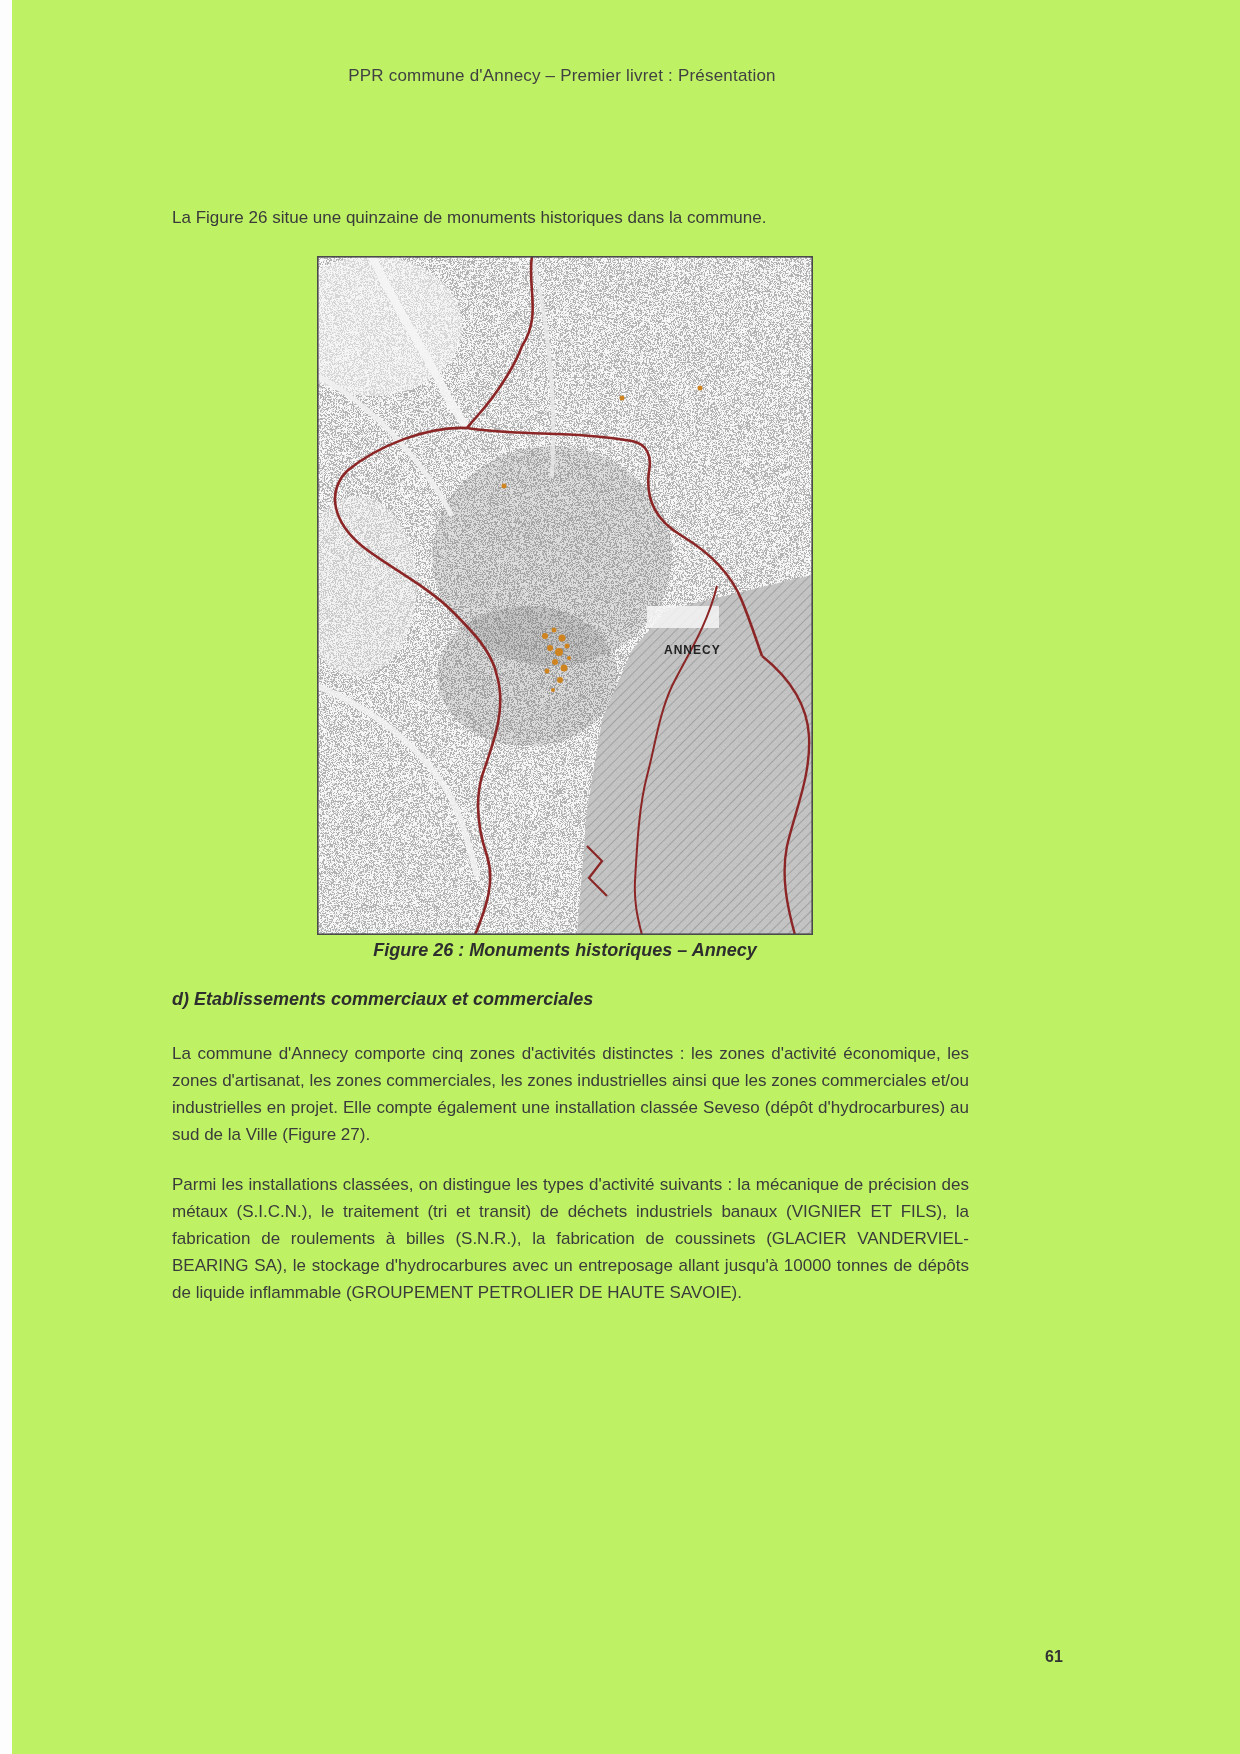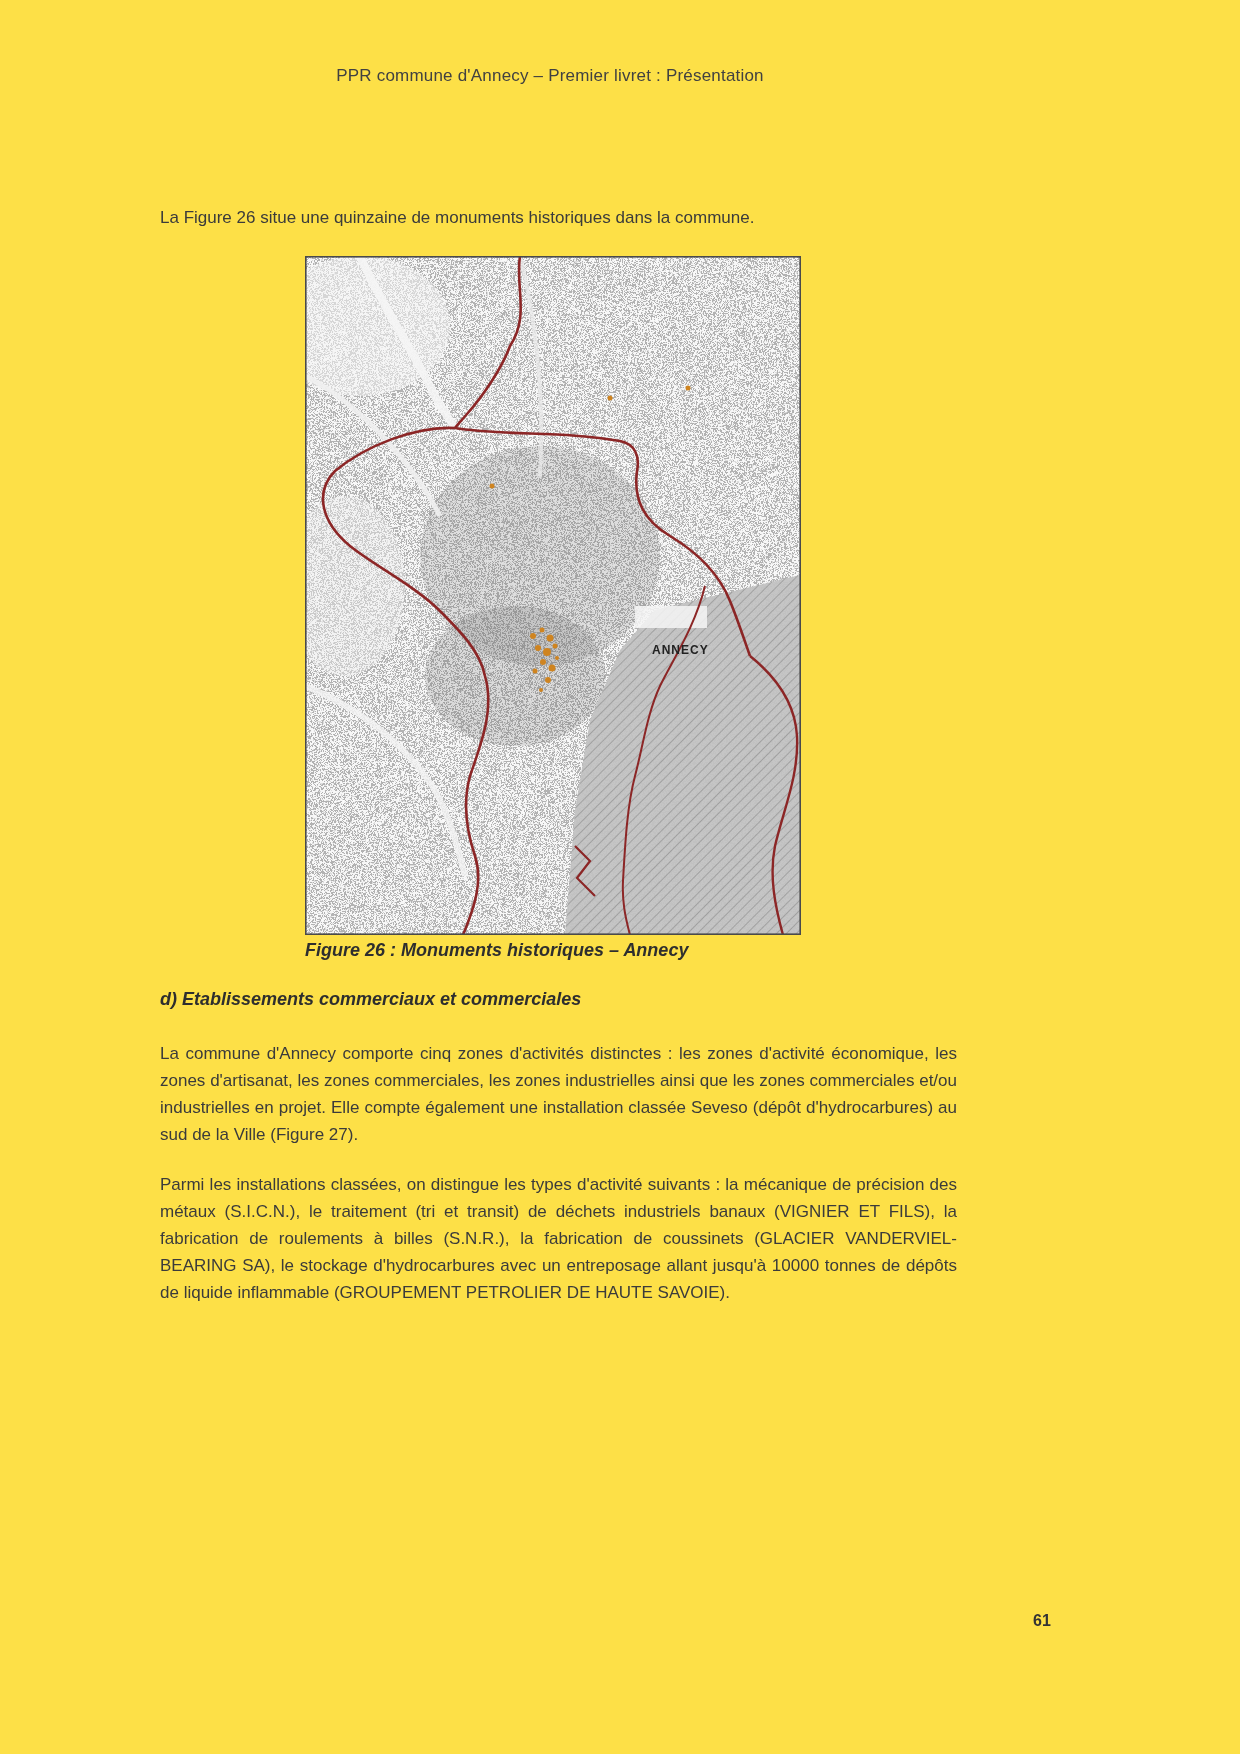--- a/index.html
+++ b/index.html
@@ -4,21 +4,21 @@
 <style>
   html, body { margin: 0; padding: 0; }
   body {
     width: 1240px; height: 1754px;
     background: #fdfdfd;
     font-family: "Liberation Sans", sans-serif;
     color: #3b3b3b;
     position: relative;
     overflow: hidden;
   }
-  .page { position: absolute; inset: 0; background: #fde047; }
+  .page { position: absolute; inset: 0; background: #bef264; margin-left: 12px; }
 
   .doc-header {
     position: absolute;
     top: 66px; left: 0; width: 1100px;
     text-align: center;
     font-size: 17px;
     color: #414141;
     letter-spacing: 0.2px;
   }
 
@@ -33,20 +33,21 @@
   .map-figure {
     position: absolute;
     top: 256px; left: 305px;
     width: 396px; height: 679px;
   }
   .map-figure svg { display: block; }
 
   .figure-caption {
     position: absolute;
     top: 940px; left: 305px; width: 496px;
+    text-align: center;
     font-size: 18px;
     font-weight: bold;
     font-style: italic;
     color: #2e2e2e;
   }
 
   .section-heading {
     position: absolute;
     top: 989px; left: 160px; width: 800px;
     font-size: 18px;
@@ -61,21 +62,21 @@
     font-size: 17px;
     line-height: 27px;
     text-align: justify;
     color: #3b3b3b;
   }
   .body-par.p1 { top: 1040px; }
   .body-par.p2 { top: 1171px; }
 
   .page-number {
     position: absolute;
-    top: 1612px; left: 1033px;
+    top: 1648px; left: 1033px;
     font-size: 16px;
     font-weight: bold;
     color: #333;
   }
 </style>
 </head>
 <body>
 
 <div class="page">
 

